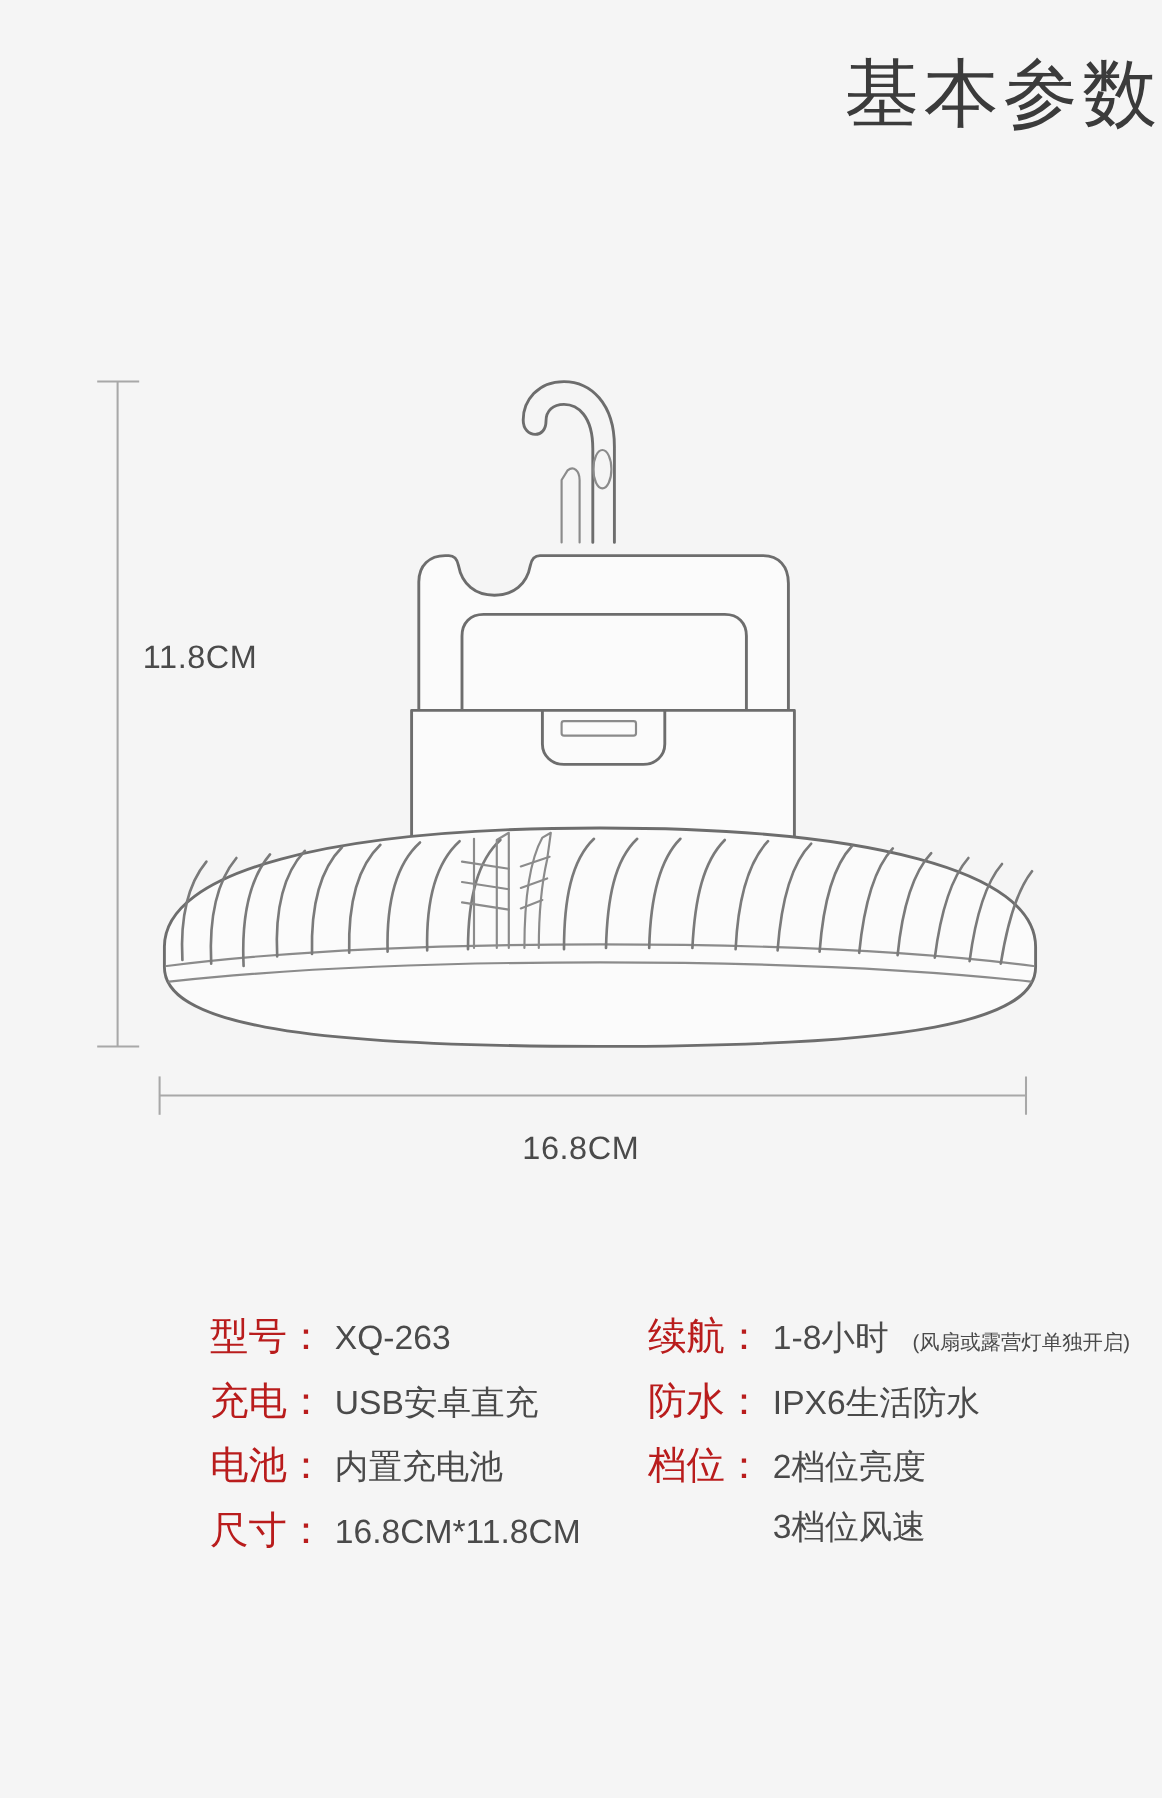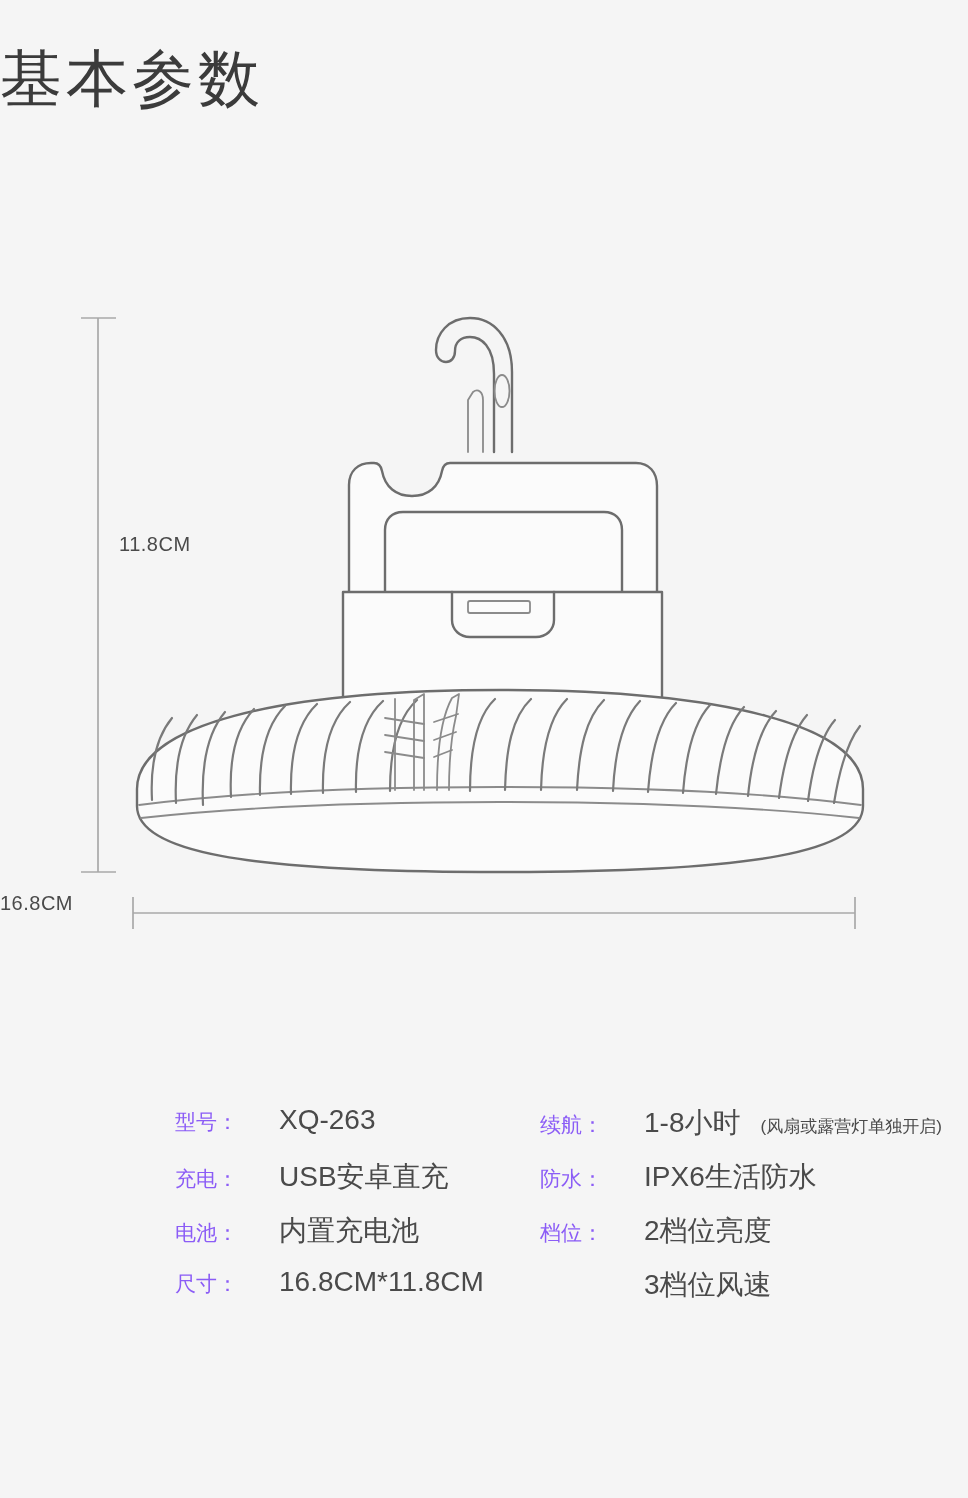--- a/index.html
+++ b/index.html
@@ -15,21 +15,21 @@
     position: relative;
     overflow: hidden;
   }
 
   
   .page-title {
     position: absolute;
     top: 44px;
     left: 0;
     width: 968px;
-    text-align: left;
+    text-align: right;
     font-size: 62px;
     line-height: 1.12;
     letter-spacing: 4px;
     color: #3b3b3b;
     font-weight: 400;
   }
 
   
   .diagram {
     position: absolute;
@@ -40,33 +40,33 @@
   }
   .diagram svg {
     display: block;
     width: 968px;
     height: 1010px;
   }
 
   .dim-label {
     position: absolute;
     color: #4a4a4a;
-    font-size: 20px;
+    font-size: 27px;
     letter-spacing: 0.5px;
     white-space: nowrap;
   }
   .dim-label.vertical-dim {
     left: 119px;
     top: 533px;
   }
   .dim-label.horizontal-dim {
     left: 0;
-    top: 892px;
-    width: 968px;
-    text-align: left;
+    top: 942px;
+    width: 968px;
+    text-align: center;
   }
 
   
   .specs {
     position: absolute;
     top: 1092px;
     left: 0;
     width: 968px;
     height: 240px;
   }
@@ -78,29 +78,28 @@
   .spec-col.right { left: 540px; }
 
   .spec-row {
     display: flex;
     align-items: baseline;
     height: 54px;
   }
   .spec-label {
     width: 104px;
     flex: 0 0 104px;
-    font-size: 21px;
-    color: #8b5cf6;
+    font-size: 32px;
+    color: #b91c1c;
     white-space: nowrap;
   }
   .spec-value {
     font-size: 28px;
     color: #4a4a4a;
     white-space: nowrap;
-    margin-top: 12px;
   }
   .spec-note {
     font-size: 17px;
     color: #4a4a4a;
     white-space: nowrap;
     margin-left: 20px;
   }
 </style>
 </head>
 <body>

